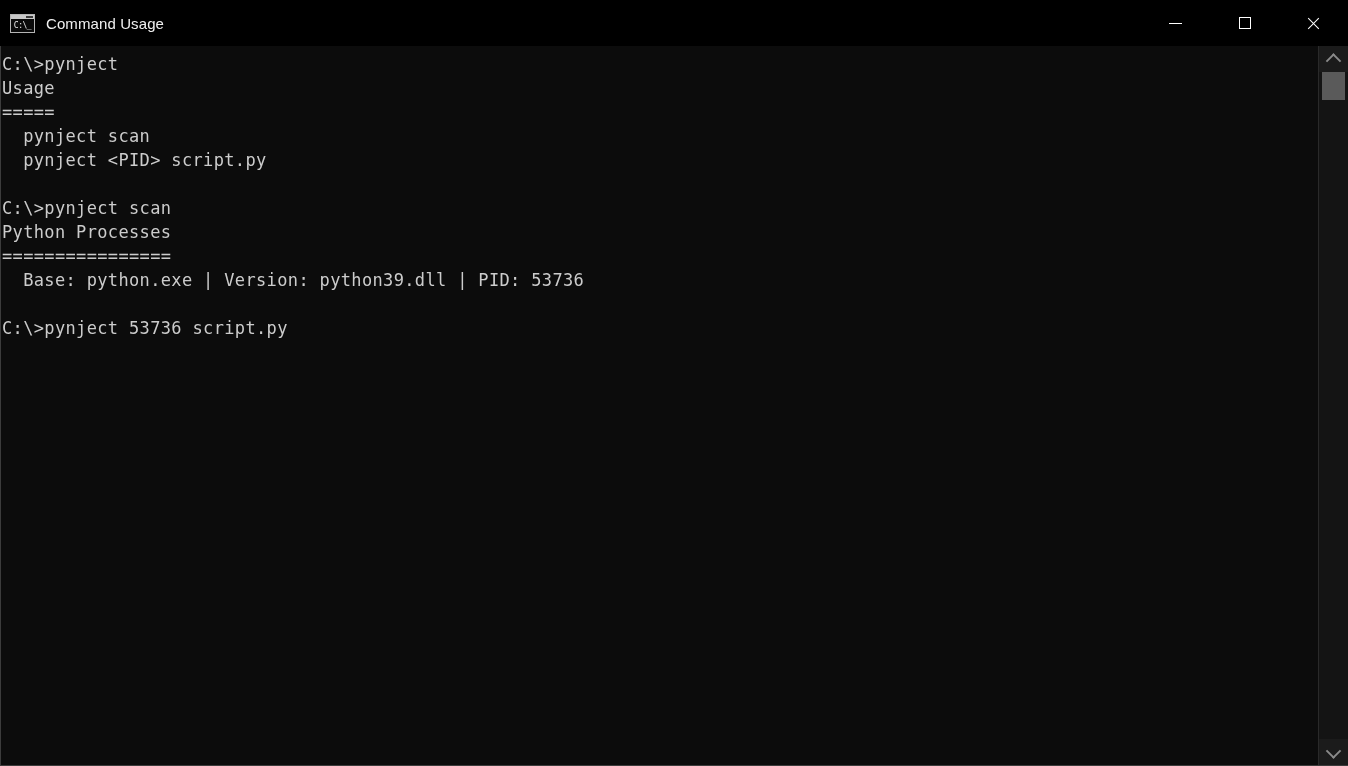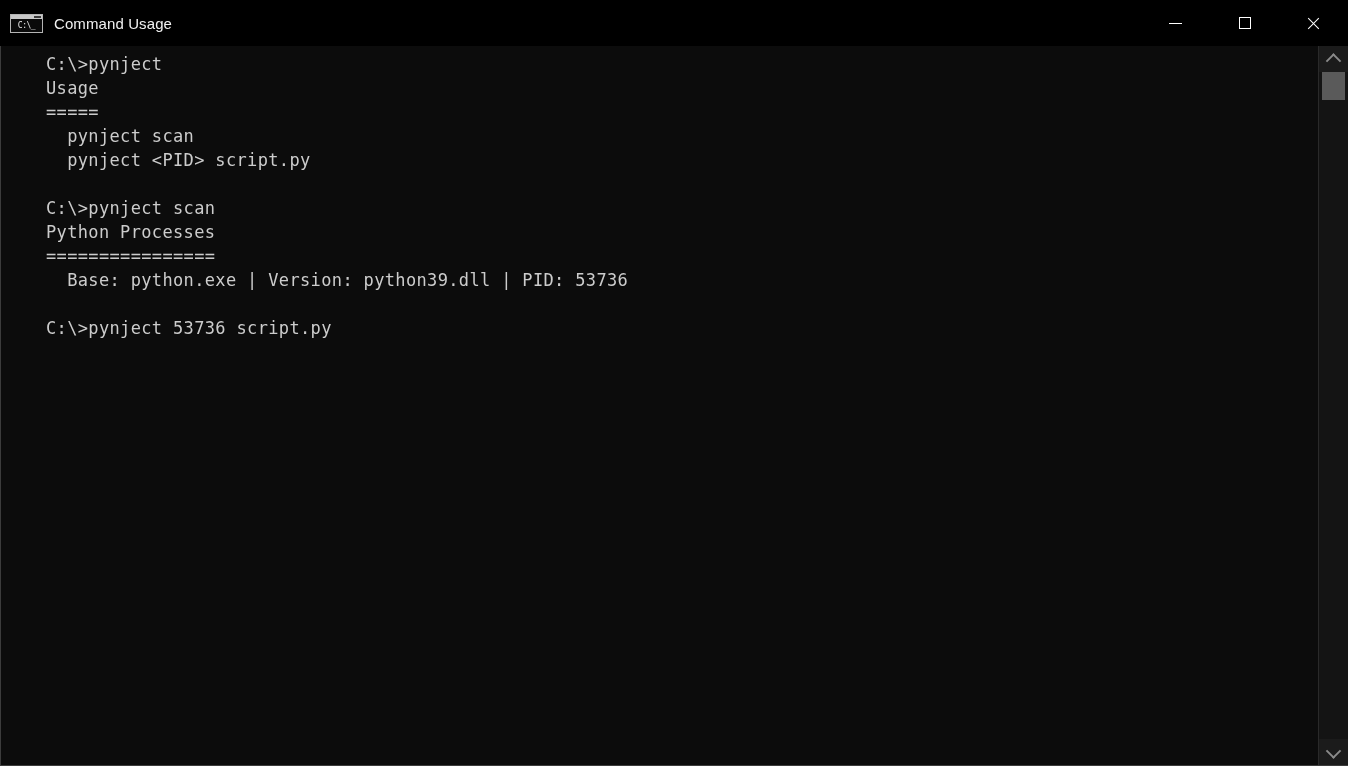--- a/index.html
+++ b/index.html
@@ -35,21 +35,21 @@
     justify-content: space-between;
     user-select: none;
   }
   .title-left {
     display: flex;
     align-items: center;
     padding-left: 10px;
     height: 100%;
   }
   .app-icon {
-    width: 33px;
+    width: 25px;
     height: 19px;
     position: relative;
     background: #0a0a0a;
     border: 1px solid #b4b4b4;
     box-sizing: border-box;
     display: block;
     margin-right: 11px;
     flex: none;
   }
   .app-icon .ic-titlebar {
@@ -153,21 +153,20 @@
   }
   .console-text {
     margin: 0;
     color: #cccccc;
     font-family: "DejaVu Sans Mono", monospace;
     font-size: 17px;
     line-height: 24px;
     letter-spacing: 0.35px;
     white-space: pre;
     text-rendering: optimizeSpeed;
-    padding-left: 44px;
   }
 
   
   .scrollbar {
     width: 30px;
     min-width: 30px;
     background: #1b1b1b;
     border-left: 1px solid #2a2a2a;
     box-sizing: border-box;
     display: flex;

